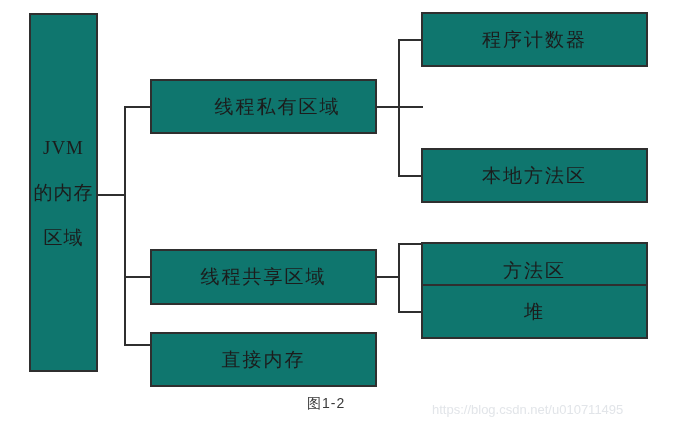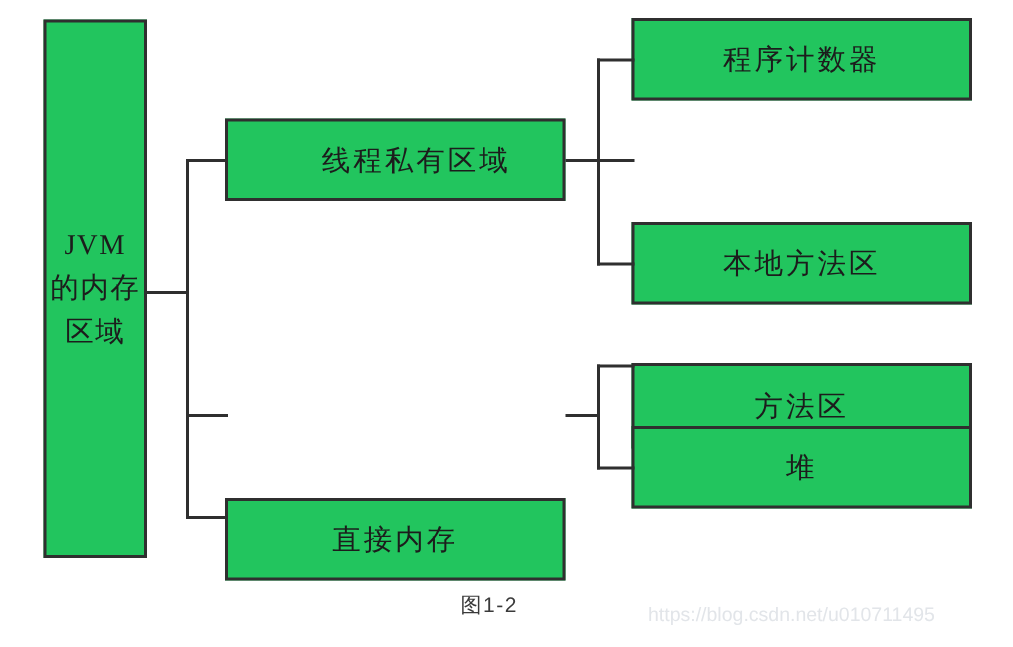--- a/index.html
+++ b/index.html
@@ -7,21 +7,21 @@
     position:relative;
     width:675px;height:431px;
     background:#ffffff;
     overflow:hidden;
     font-family:"Liberation Serif","DejaVu Serif",serif;
   }
   .box{
     position:absolute;
     box-sizing:border-box;
     border:2px solid var(--line,#2f2f2f);
-    background:#22c55e;
+    background:#0f766e;
     display:flex;
     align-items:center;
     justify-content:center;
     font-size:19px;
     letter-spacing:2px;
     color:var(--text,#1c1c1c);
     text-align:center;
     font-family:Liberation Serif, serif;
   }
   .root-box{
@@ -44,21 +44,21 @@
   }
   .watermark{
     position:absolute;
     font-family:"Liberation Sans","DejaVu Sans",sans-serif;
     font-size:13px;
     color:var(--watermark,#e2e5e9);
     white-space:nowrap;
   }
 
   
-  #node-root            {left:29px;  top:13px;  width:69px;  height:359px;}
+  #node-root            {left:29px;  top:13px;  width:69px;  height:359px;gap:16px;}
   #node-thread-private  {left:150px; top:79px;  width:227px; height:55px;padding-left:28px;}
   #node-thread-shared   {left:150px; top:249px; width:227px; height:56px;}
   #node-direct-memory   {left:150px; top:332px; width:227px; height:55px;}
   #node-program-counter {left:421px; top:12px;  width:227px; height:55px;}
   #node-vm-stack        {left:421px; top:81px;  width:227px; height:54px;}
   #node-native-method   {left:421px; top:148px; width:227px; height:55px;}
   #node-method-area     {left:421px; top:215px; width:227px; height:57px;margin-top:27px;}
   #node-heap            {left:421px; top:284px; width:227px; height:55px;}
 
   
@@ -86,20 +86,23 @@
 
   <div class="box root-box" id="node-root">
     <div>JVM</div>
     <div>的内存</div>
     <div>区域</div>
   </div>
 
   <div class="box" id="node-thread-private">
     <span>线程私有区域</span>
   </div>
+  <div class="box" id="node-thread-shared">
+    <span>线程共享区域</span>
+  </div>
   <div class="box" id="node-direct-memory">
     <span>直接内存</span>
   </div>
 
   <div class="box" id="node-program-counter">
     <span>程序计数器</span>
   </div>
   <div class="box" id="node-native-method">
     <span>本地方法区</span>
   </div>

